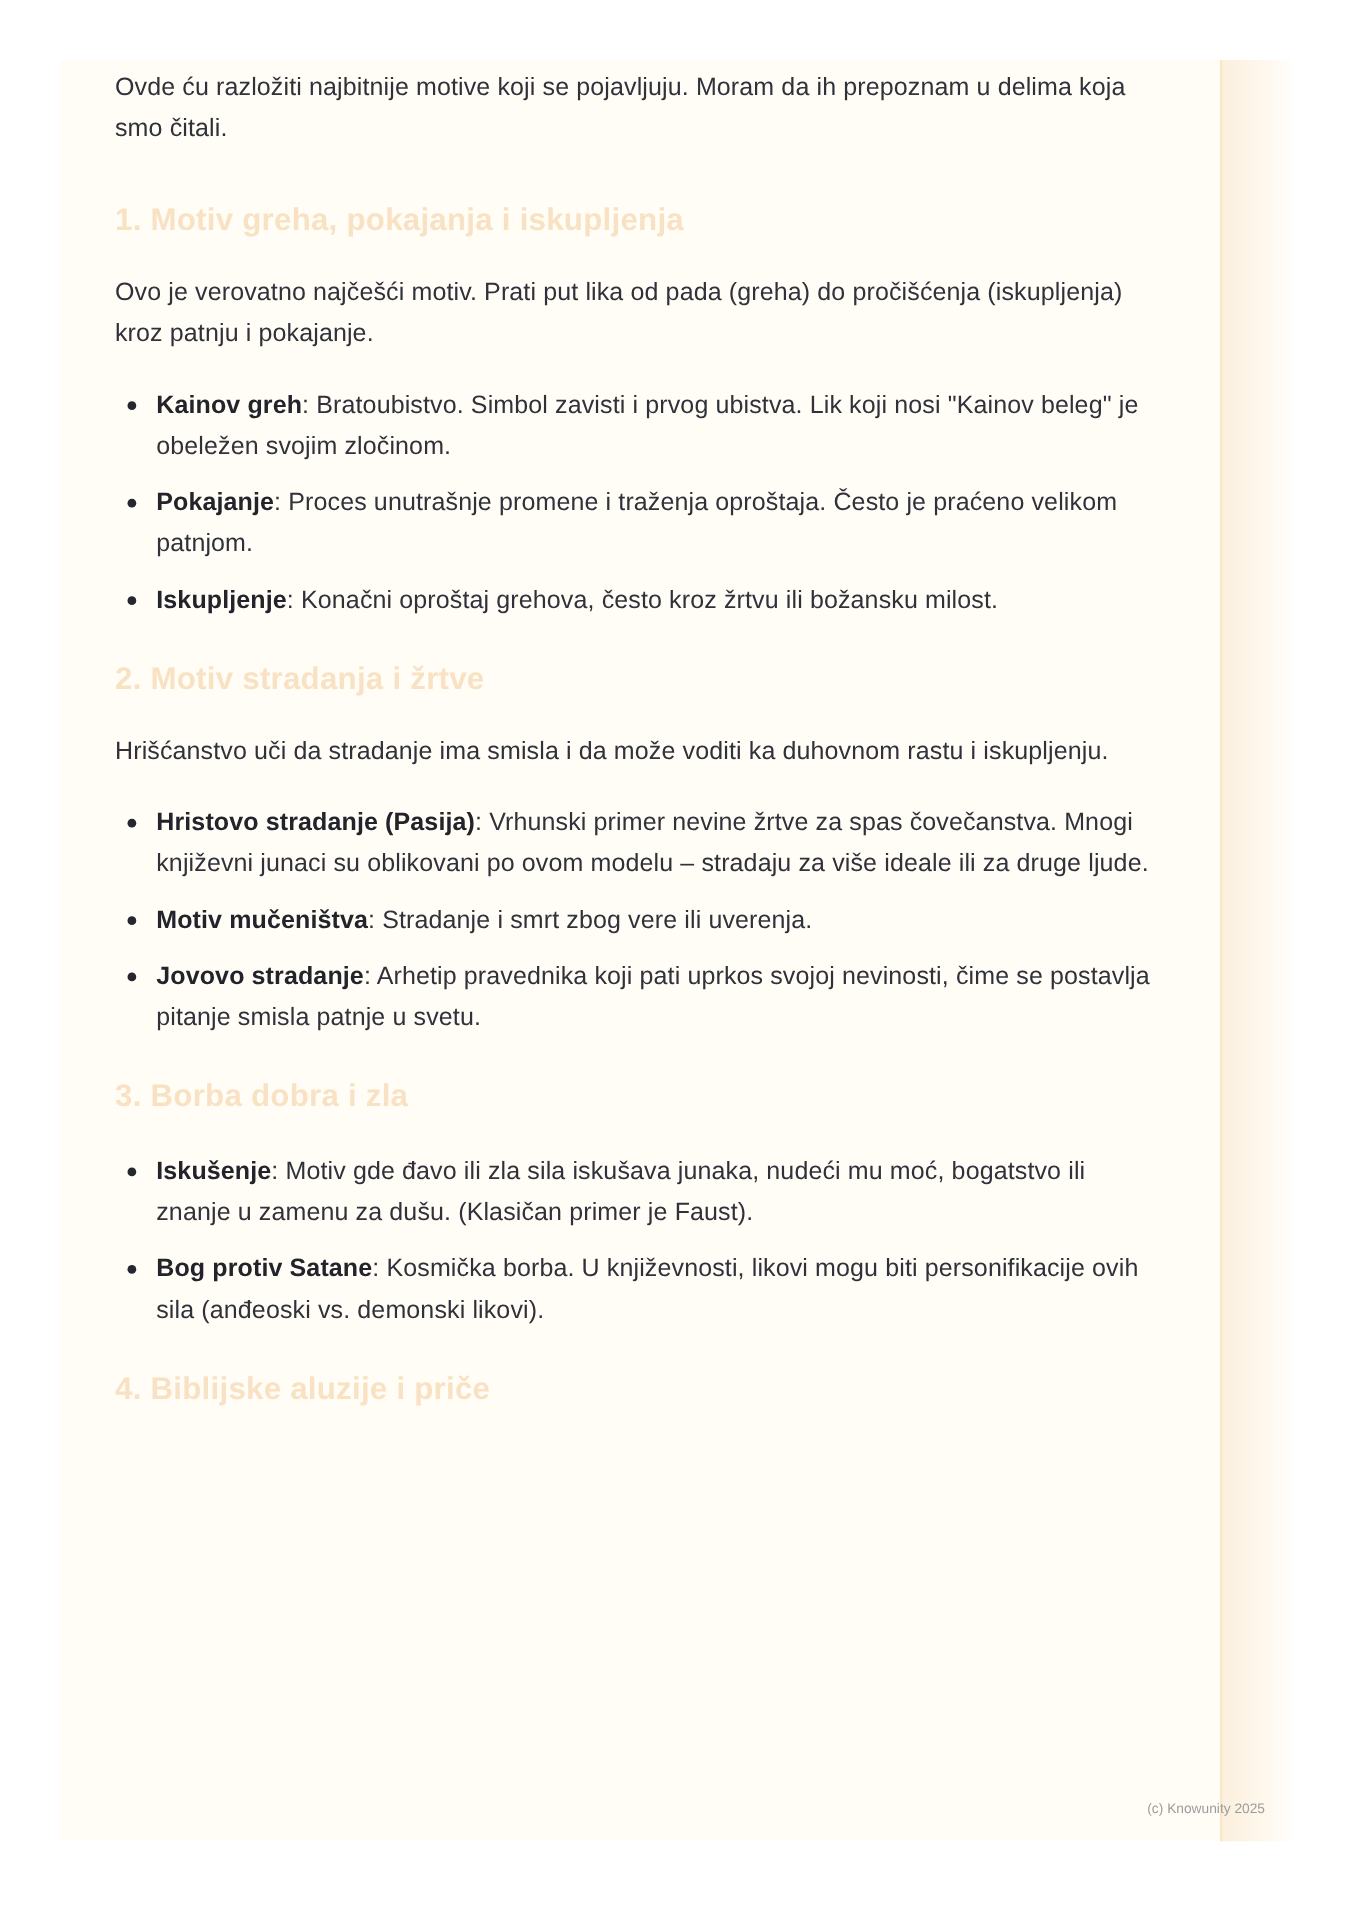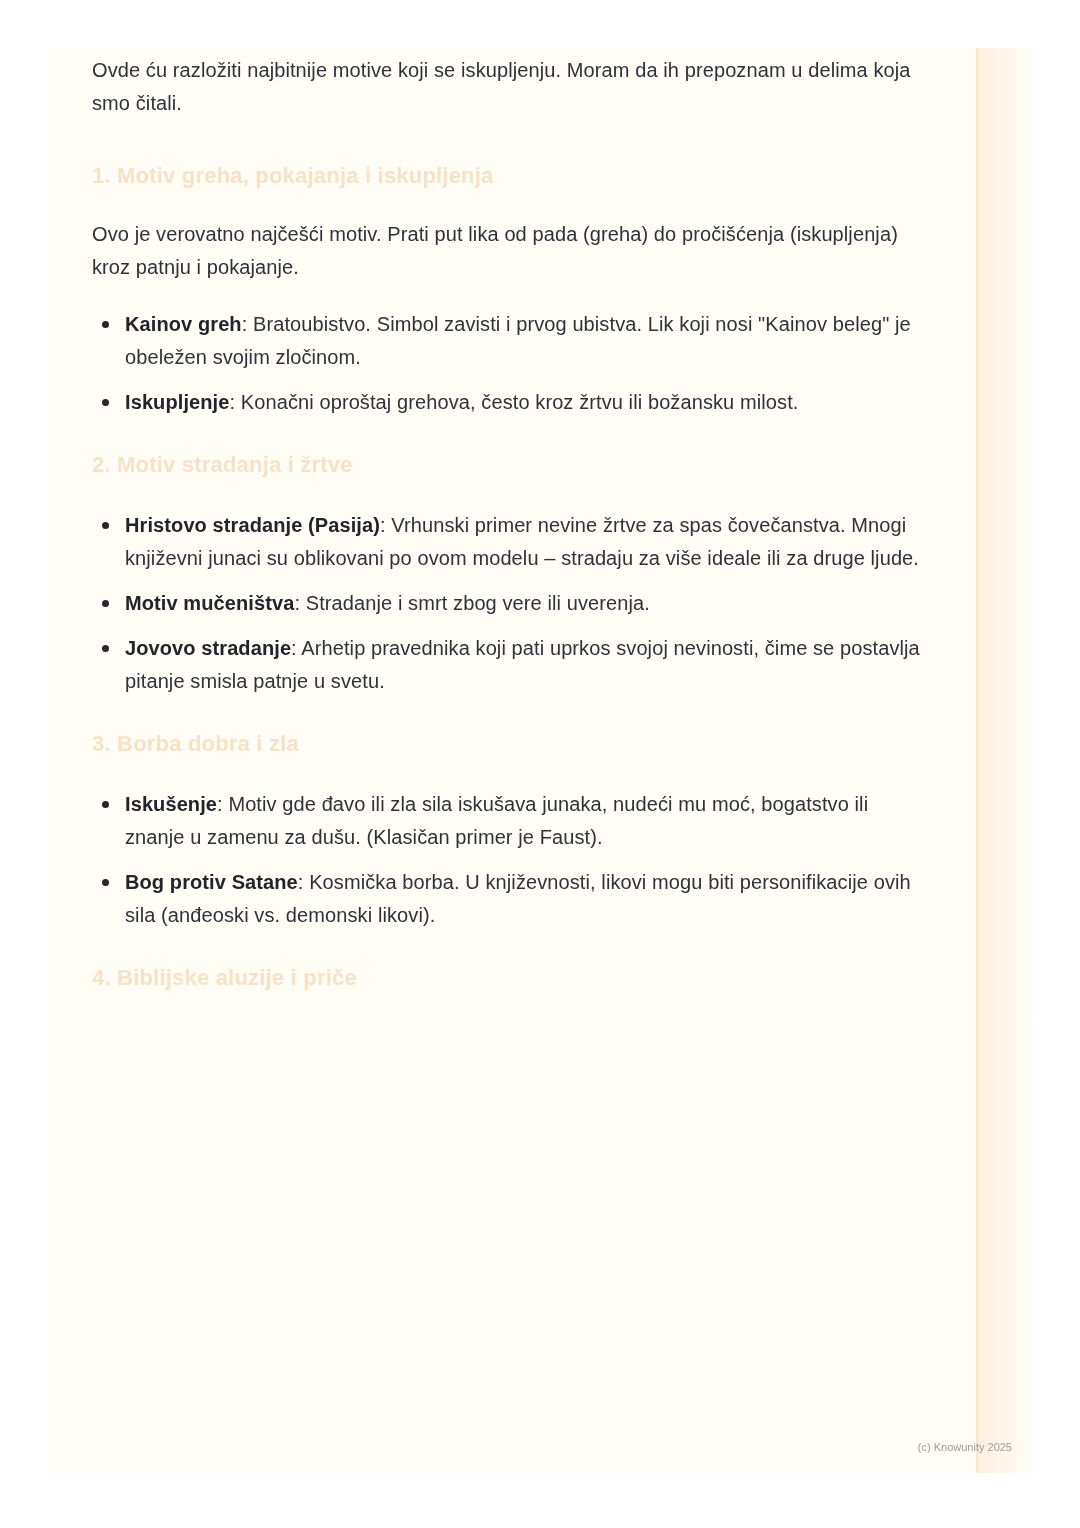--- a/index.html
+++ b/index.html
@@ -30,21 +30,21 @@
     padding-top: 6px;
     color: #30313A;
     font-size: 20px;
     line-height: 33px;
     letter-spacing: 0.1px;
   }
   .content p { margin-top: 22px; }
   .content p.intro { margin-top: 0; }
   h2.section-heading {
     margin-top: 26px;
-    font-size: 22px;
+    font-size: 25px;
     line-height: 40px;
     font-weight: 700;
     color: #F9E2C3;
     letter-spacing: 0.2px;
   }
   h2.section-heading.mt-lg { margin-top: 36px; }
   ul.bullet-list {
     margin-top: 24px;
     list-style: none;
   }
@@ -72,34 +72,38 @@
   }
 </style>
 </head>
 <body>
 
 <div class="page">
   <div class="margin-strip"></div>
 
   <div class="content">
 
-    <p class="intro">Ovde ću razložiti najbitnije motive koji se iskupljenju. Moram da ih prepoznam u delima koja smo čitali.</p>
+    <p class="intro">Ovde ću razložiti najbitnije motive koji se pojavljuju. Moram da ih prepoznam u delima koja smo čitali.</p>
 
     <h2 class="section-heading mt-lg">1. Motiv greha, pokajanja i iskupljenja</h2>
     <p>Ovo je verovatno najčešći motiv. Prati put lika od pada (greha) do pročišćenja (iskupljenja) kroz patnju i pokajanje.</p>
     <ul class="bullet-list">
       <li>
         <span class="dot"></span><span class="term">Kainov greh</span><span>: Bratoubistvo. Simbol zavisti i prvog ubistva. Lik koji nosi "Kainov beleg" je obeležen svojim zločinom.</span>
       </li>
       <li>
+        <span class="dot"></span><span class="term">Pokajanje</span><span>: Proces unutrašnje promene i traženja oproštaja. Često je praćeno velikom patnjom.</span>
+      </li>
+      <li>
         <span class="dot"></span><span class="term">Iskupljenje</span><span>: Konačni oproštaj grehova, često kroz žrtvu ili božansku milost.</span>
       </li>
     </ul>
 
     <h2 class="section-heading">2. Motiv stradanja i žrtve</h2>
+    <p>Hrišćanstvo uči da stradanje ima smisla i da može voditi ka duhovnom rastu i iskupljenju.</p>
     <ul class="bullet-list">
       <li>
         <span class="dot"></span><span class="term">Hristovo stradanje (Pasija)</span><span>: Vrhunski primer nevine žrtve za spas čovečanstva. Mnogi književni junaci su oblikovani po ovom modelu – stradaju za više ideale ili za druge ljude.</span>
       </li>
       <li>
         <span class="dot"></span><span class="term">Motiv mučeništva</span><span>: Stradanje i smrt zbog vere ili uverenja.</span>
       </li>
       <li>
         <span class="dot"></span><span class="term">Jovovo stradanje</span><span>: Arhetip pravednika koji pati uprkos svojoj nevinosti, čime se postavlja pitanje smisla patnje u svetu.</span>
       </li>

